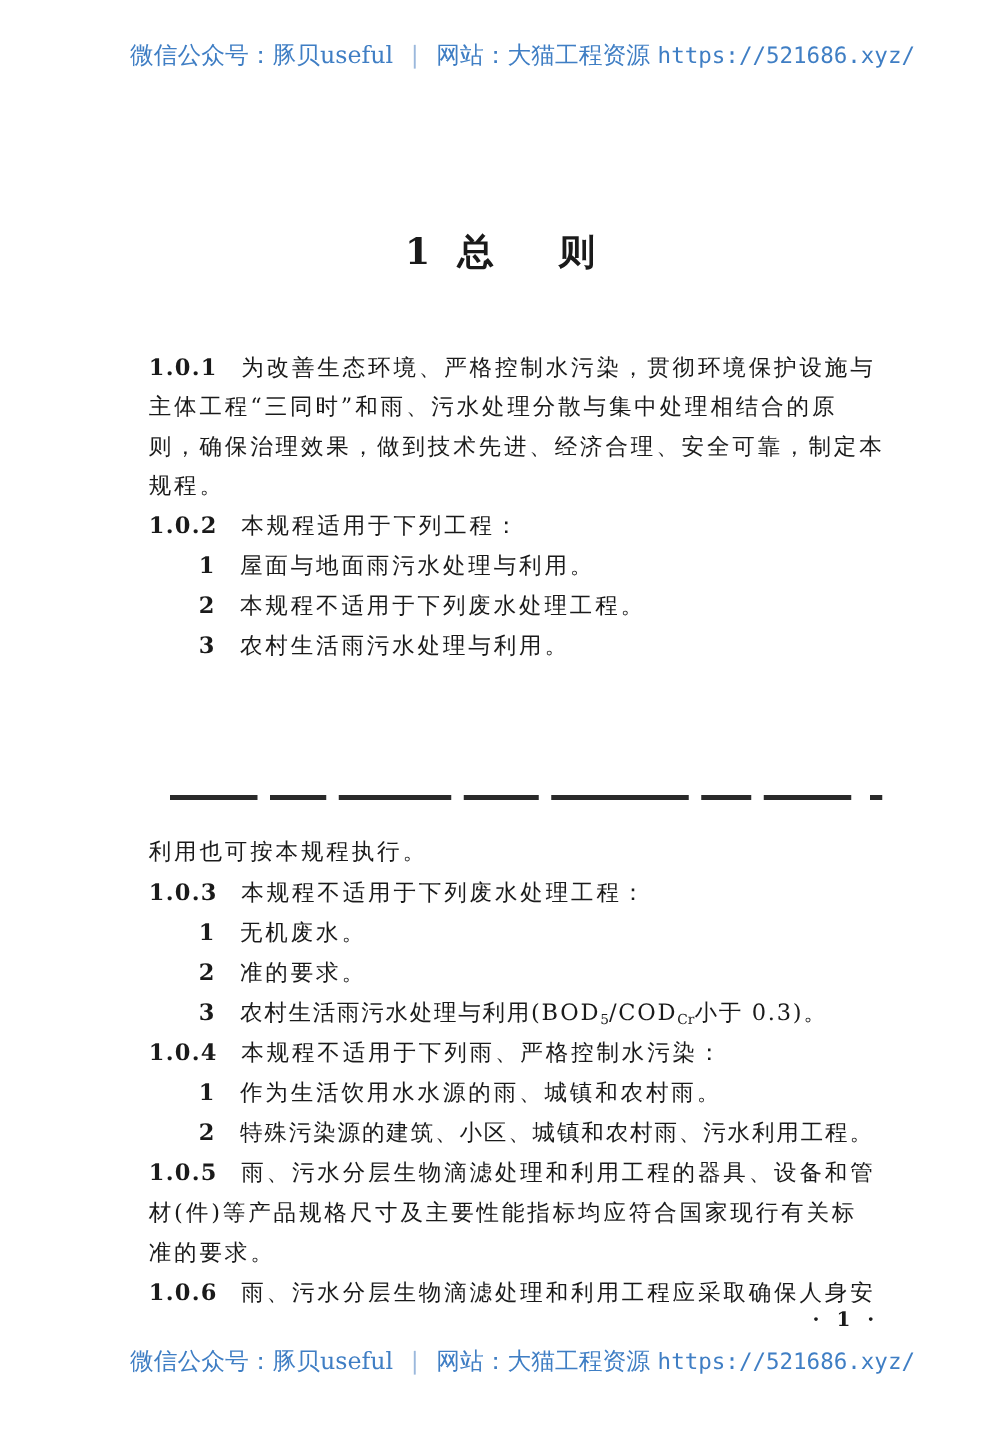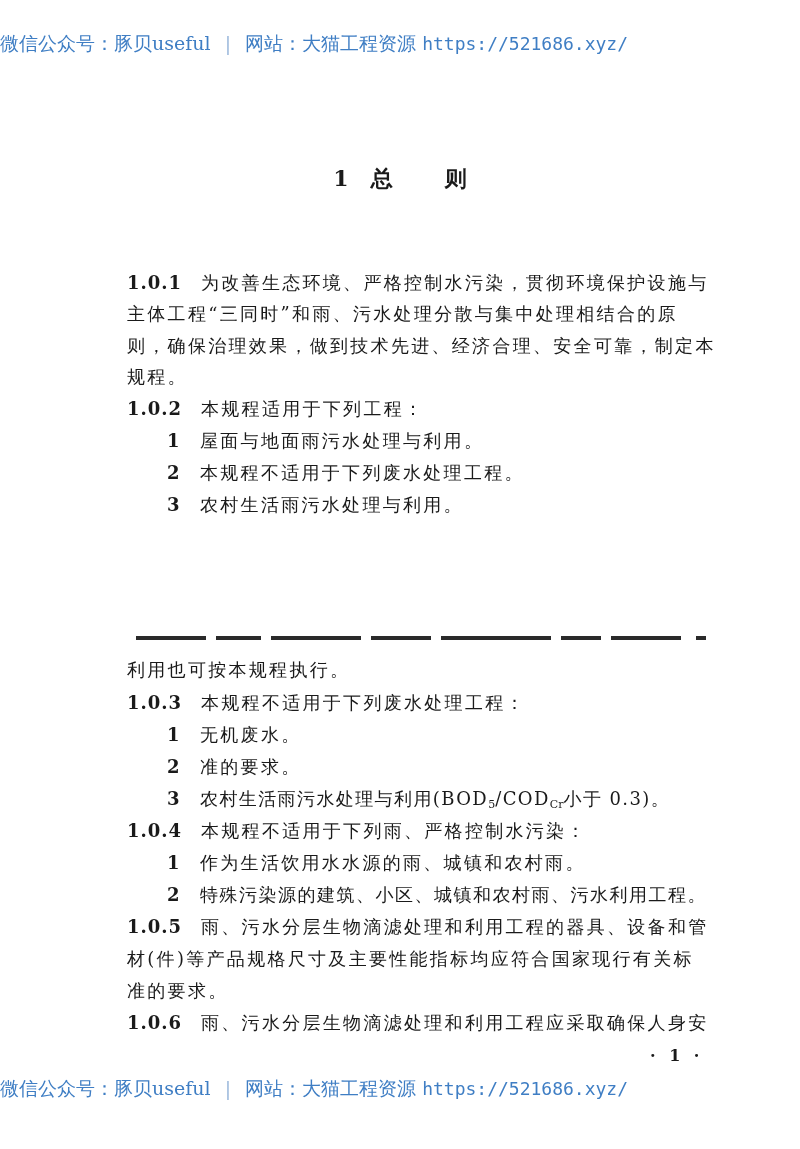--- a/index.html
+++ b/index.html
@@ -1,38 +1,38 @@
 <!DOCTYPE html>
 <html><head>
 <meta charset="utf-8">
 <style>
   html, body { margin: 0; padding: 0; }
   body {
     width: 800px; height: 1149px; background: #ffffff; position: relative; overflow: hidden;
     font-family: "DejaVu Serif", "Liberation Serif", serif; color: #1a1a1a;
   }
   .watermark {
-    position: absolute; left: 0; width: 716px; text-align: left;
+    position: absolute; left: 0; width: 716px; text-align: right;
     font-family: "DejaVu Serif", "Liberation Serif", serif;
-    font-size: 19px; color: #3f7ec4; letter-spacing: 0px; white-space: nowrap;
+    font-size: 19px; color: #3f7ec4; letter-spacing: 0px; white-space: nowrap; padding-left: 16px;
   }
   .watermark .mono { font-family: "DejaVu Sans Mono", "Liberation Mono", monospace; font-size: 18px; }
   .watermark .sep { color: #9bb8dc; margin: 0 8px; }
   .wm-top { top: 31px; }
   .wm-bottom { top: 1076px; }
   .chapter-title {
-    position: absolute; top: 164px; left: 0; width: 800px; text-align: center;
-    font-size: 22px; font-weight: bold; letter-spacing: 0;
+    position: absolute; top: 182px; left: 0; width: 800px; text-align: center;
+    font-size: 29px; font-weight: bold; letter-spacing: 0;
   }
   .chapter-title .num { margin-right: 22px; }
   .chapter-title .w2 { margin-left: 52px; }
   .content { position: absolute; left: 111px; width: 606px; }
   .line {
-    position: absolute; left: 16px; width: 606px; font-size: 18px; line-height: 30px;
-    white-space: nowrap; letter-spacing: 2.3px;
+    position: absolute; left: 8px; width: 606px; font-size: 18px; line-height: 30px;
+    white-space: nowrap; letter-spacing: 2.3px; margin-top: 12px;
   }
   .clause-no { font-weight: bold; display: inline-block; width: 74px; letter-spacing: 1px; }
   .item-no { font-weight: bold; display: inline-block; width: 33px; margin-left: 40px; }
   .cut-line {
     position: absolute; left: 25px; top: 636px; width: 570px; height: 5px; overflow: hidden;
   }
   .cut-line .bar { position: absolute; top: 0; height: 4px; background: #2a2a2a; }
   sub { font-size: 11px; vertical-align: -3px; letter-spacing: 0; }
   .page-num { position: absolute; top: 1046px; left: 650px; font-size: 16px; font-weight: bold; letter-spacing: 4px; }
 </style>

